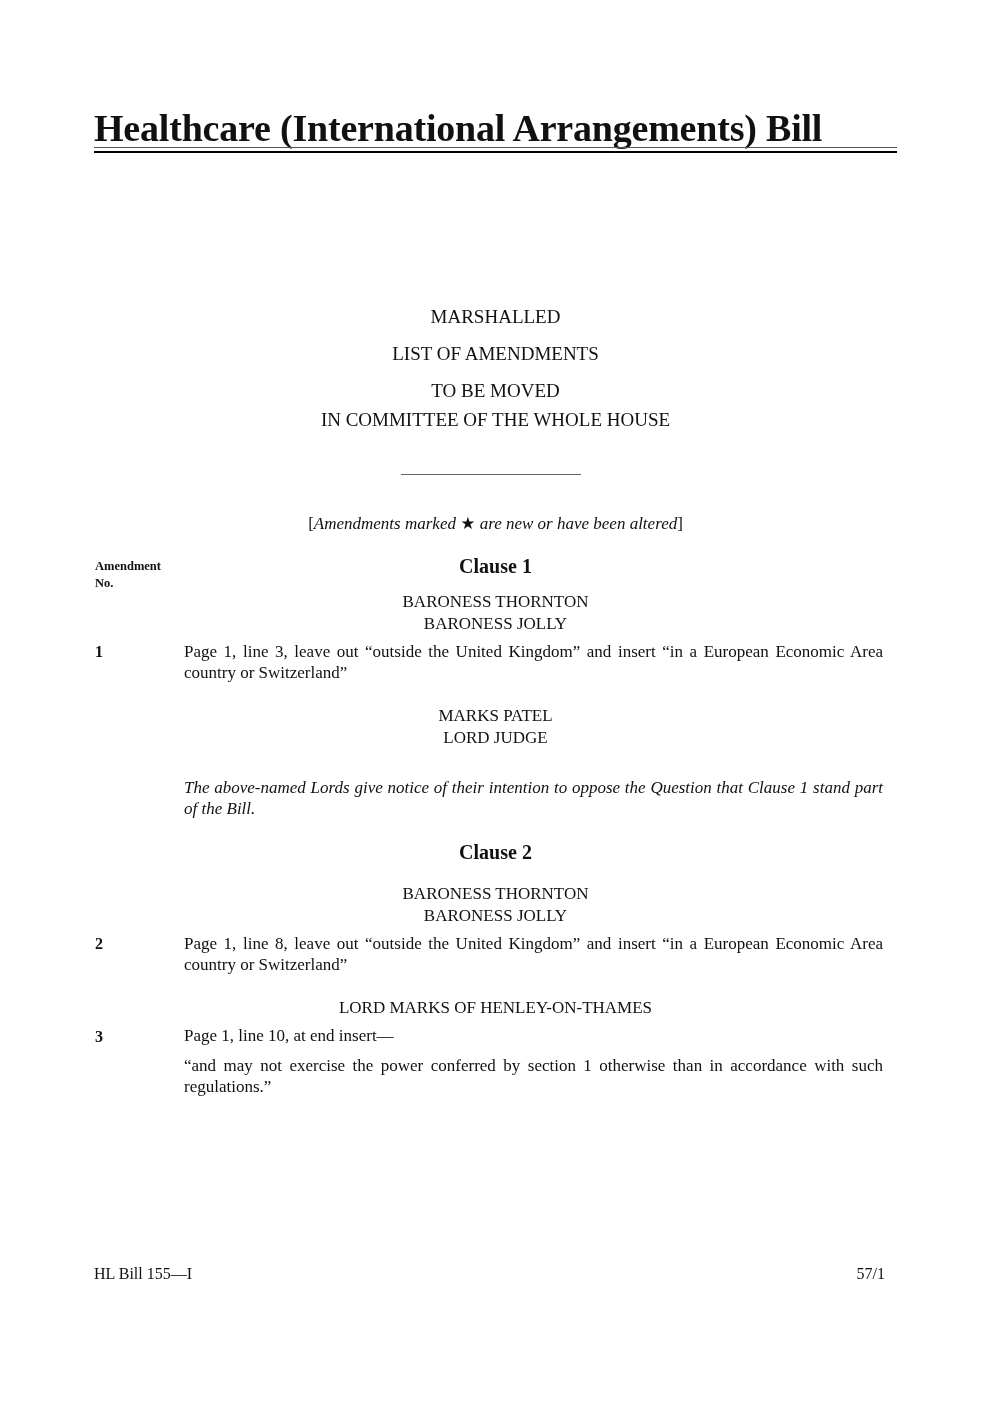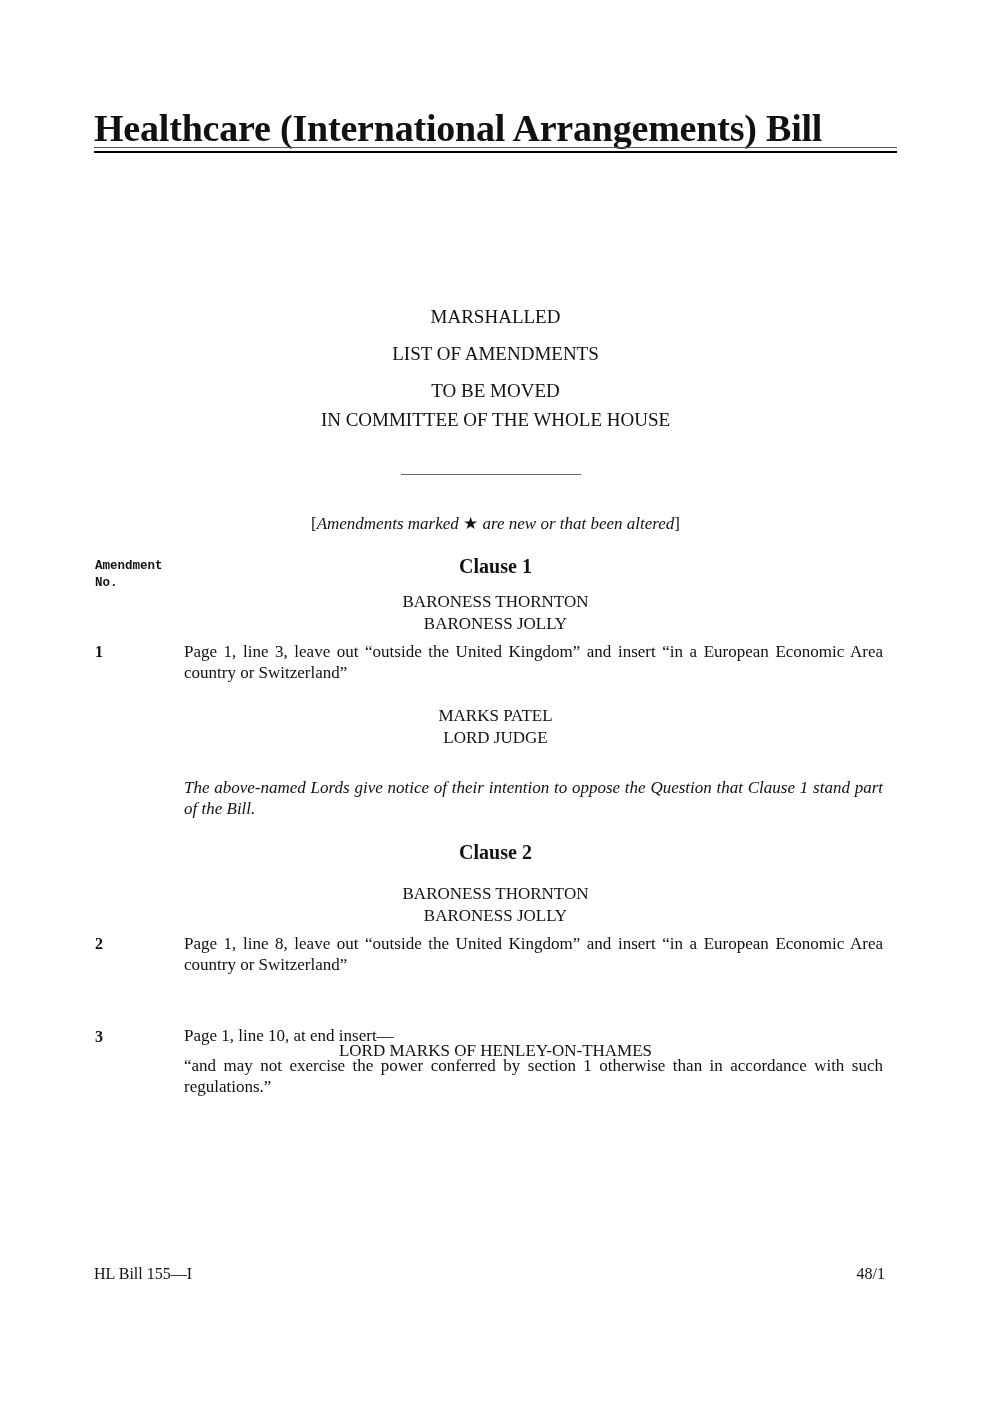--- a/index.html
+++ b/index.html
@@ -65,21 +65,20 @@
       font-size: 17px;
     }
     .note i { font-style: italic; }
     .col-label {
       position: absolute;
       left: 95px;
       top: 558px;
       font-size: 12.5px;
       font-weight: bold;
       line-height: 17px;
-      font-family: Liberation Mono, monospace;
     }
     .clause {
       position: absolute;
       left: 94px;
       width: 803px;
       text-align: center;
       font-weight: bold;
       font-size: 20px;
     }
     .names {
@@ -128,21 +127,21 @@
   <div class="rule-thick"></div>
 
   <div class="heading-line" style="top:306px">MARSHALLED</div>
   <div class="heading-line" style="top:343px">LIST OF AMENDMENTS</div>
   <div class="heading-line" style="top:380px">TO BE MOVED</div>
   <div class="heading-line" style="top:409px">IN COMMITTEE OF THE WHOLE HOUSE</div>
 
   <div class="sep"></div>
 
   <div class="note">
-    <span>[</span><i>Amendments marked </i><span>★</span><i> are new or that been altered</i><span>]</span>
+    <span>[</span><i>Amendments marked </i><span>★</span><i> are new or have been altered</i><span>]</span>
   </div>
 
   <div class="col-label">
     <div>Amendment</div>
     <div>No.</div>
   </div>
 
   <div class="clause" style="top:555px">Clause 1</div>
 
   <div class="names" style="top:591px">
@@ -160,23 +159,23 @@
 
   <div class="clause" style="top:841px">Clause 2</div>
 
   <div class="names" style="top:883px">
     <div>BARONESS THORNTON</div>
     <div>BARONESS JOLLY</div>
   </div>
   <div class="amend-no" style="top:935px">2</div>
   <div class="para" style="top:933px">Page 1, line 8, leave out “outside the United Kingdom” and insert “in a European Economic Area country or Switzerland”</div>
 
-  <div class="names" style="top:1040px">
+  <div class="names" style="top:997px">
     <div>LORD MARKS OF HENLEY-ON-THAMES</div>
   </div>
   <div class="amend-no" style="top:1028px">3</div>
   <div class="para" style="top:1025px">Page 1, line 10, at end insert—</div>
   <div class="para" style="top:1055px">“and may not exercise the power conferred by section 1 otherwise than in accordance with such regulations.”</div>
 
   <div class="footer-left">HL Bill 155—I</div>
-  <div class="footer-right">48/1</div>
+  <div class="footer-right">57/1</div>
 
 </div>
 
 </body></html>

